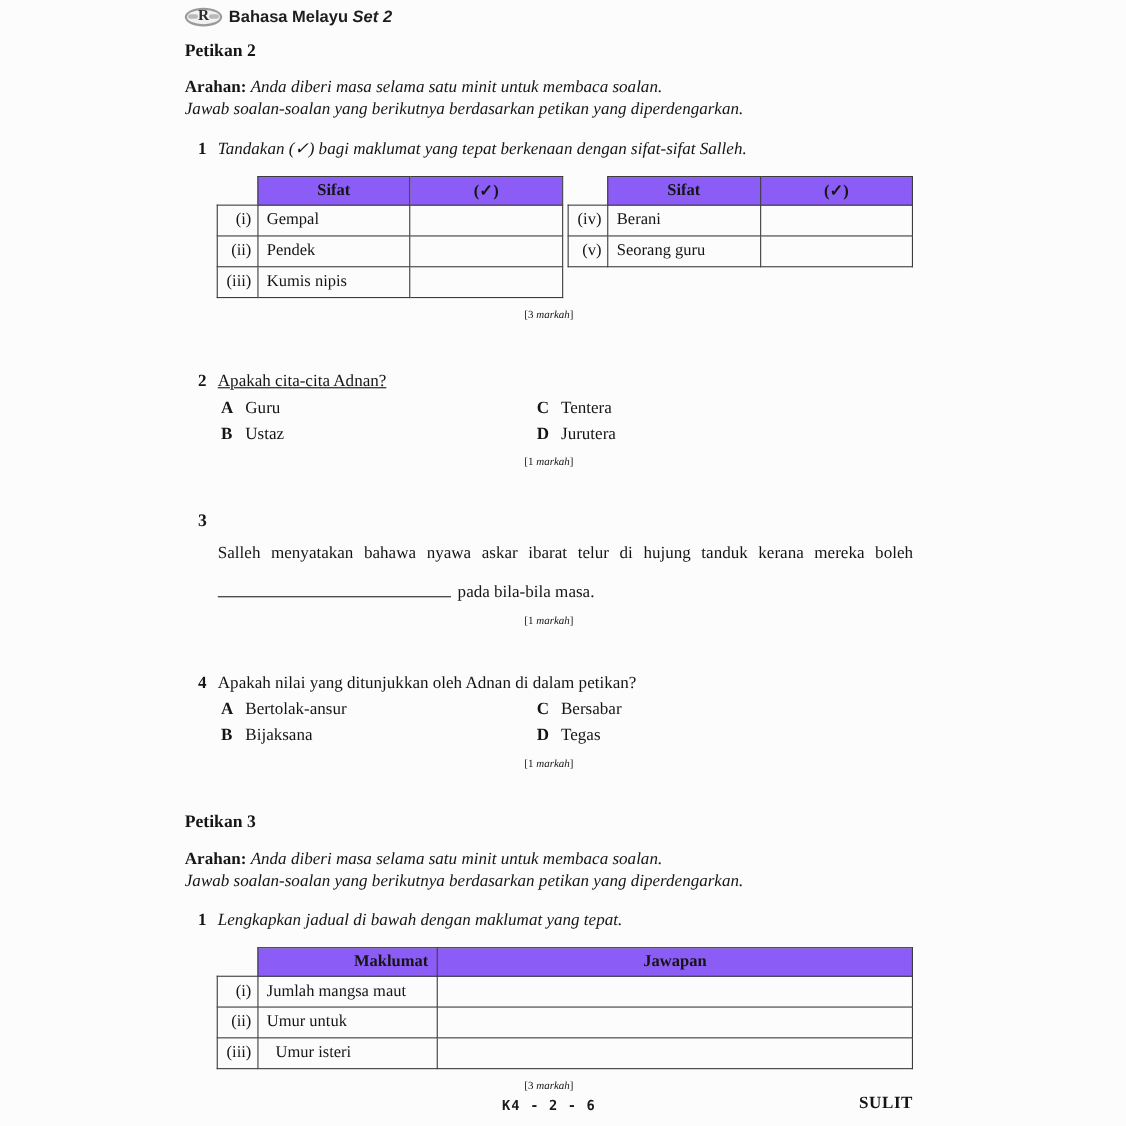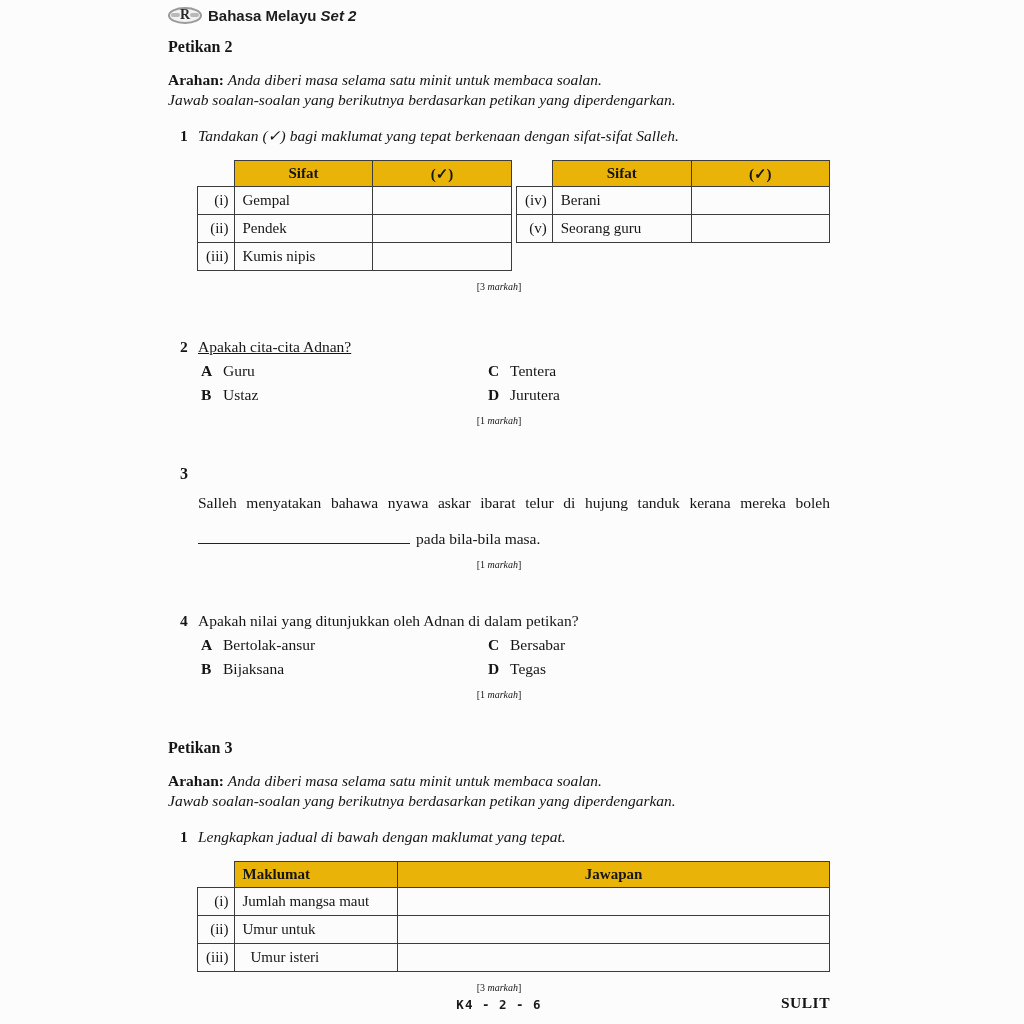--- a/index.html
+++ b/index.html
@@ -44,27 +44,27 @@
   .arahan i { font-style: italic; }
 
   .qline { margin-top: 16px; font-size: 15.5px; line-height: 20px; }
   .qnum { font-weight: 700; display: inline-block; margin-left: 12px; width: 18px; }
   .qtext-italic { font-style: italic; }
 
   
   .tables-row { display: flex; gap: 4px; margin-top: 14px; margin-left: 29px; }
   table { border-collapse: collapse; font-size: 15px; }
   td, th { border: 1.5px solid #3c3c3c; padding: 0 8px; }
-  th { background: #eab308; font-weight: 700; height: 26px; text-align: center; }
+  th { background: #8b5cf6; font-weight: 700; height: 26px; text-align: center; }
   td { height: 28px; }
   .corner { border: none !important; background: transparent !important; }
   .numcol { width: 36px; text-align: right; padding-right: 5px; }
   .sifatcol { width: 140px; }
   .checkcol { width: 140px; }
-  .makcol { width: 164px; text-align: left; }
+  .makcol { width: 164px; text-align: right; }
   .jawcol { width: 433px; }
 
   .marks { margin-top: 6px; text-align: center; font-size: 10px; line-height: 20px; }
   .marks i { font-style: italic; }
 
   .mcq { margin-top: 40px; }
   .options {
     margin-top: 4px; margin-left: 33px; width: 480px;
     display: grid; grid-template-columns: 287px 1fr; row-gap: 4px;
     font-size: 15.5px; line-height: 20px;

